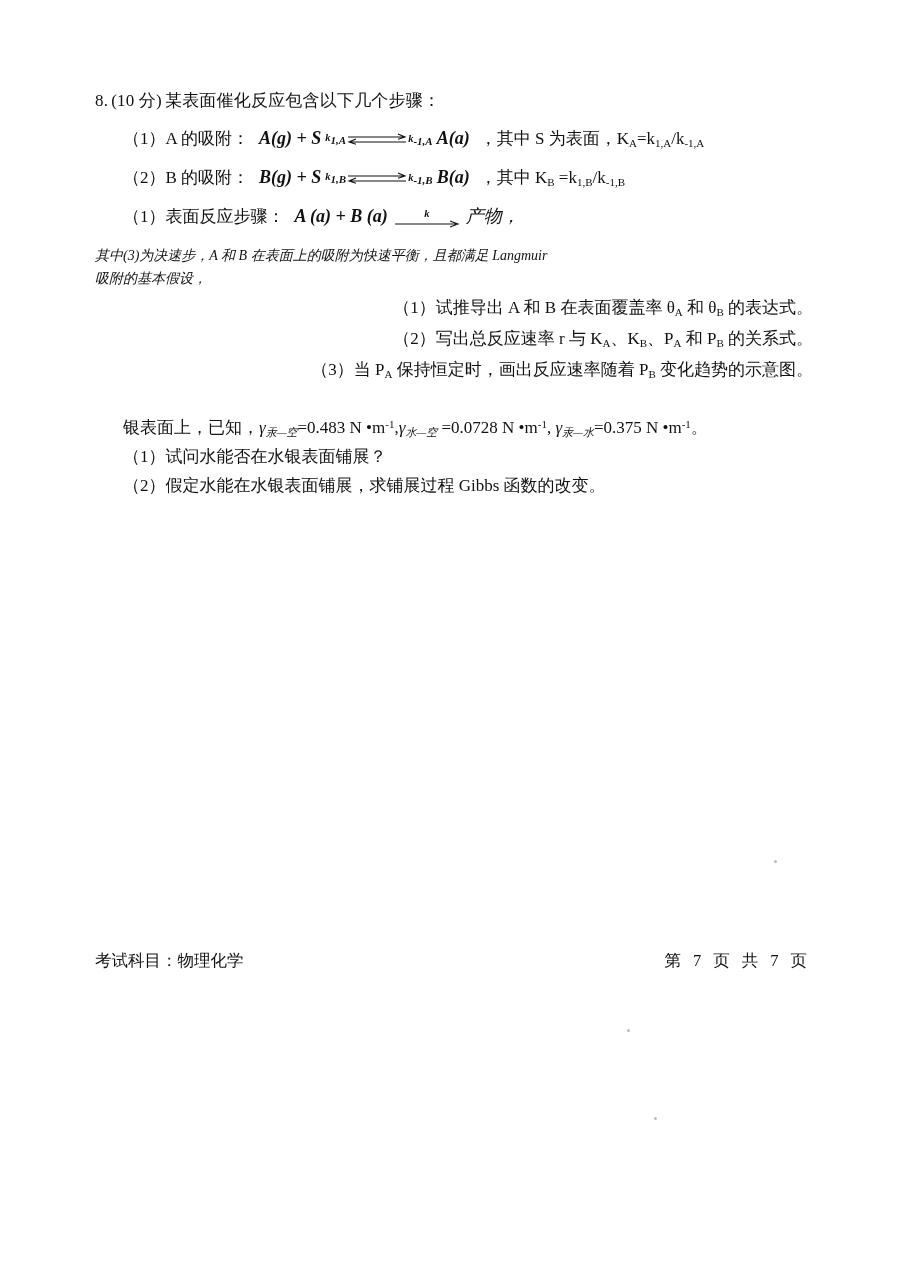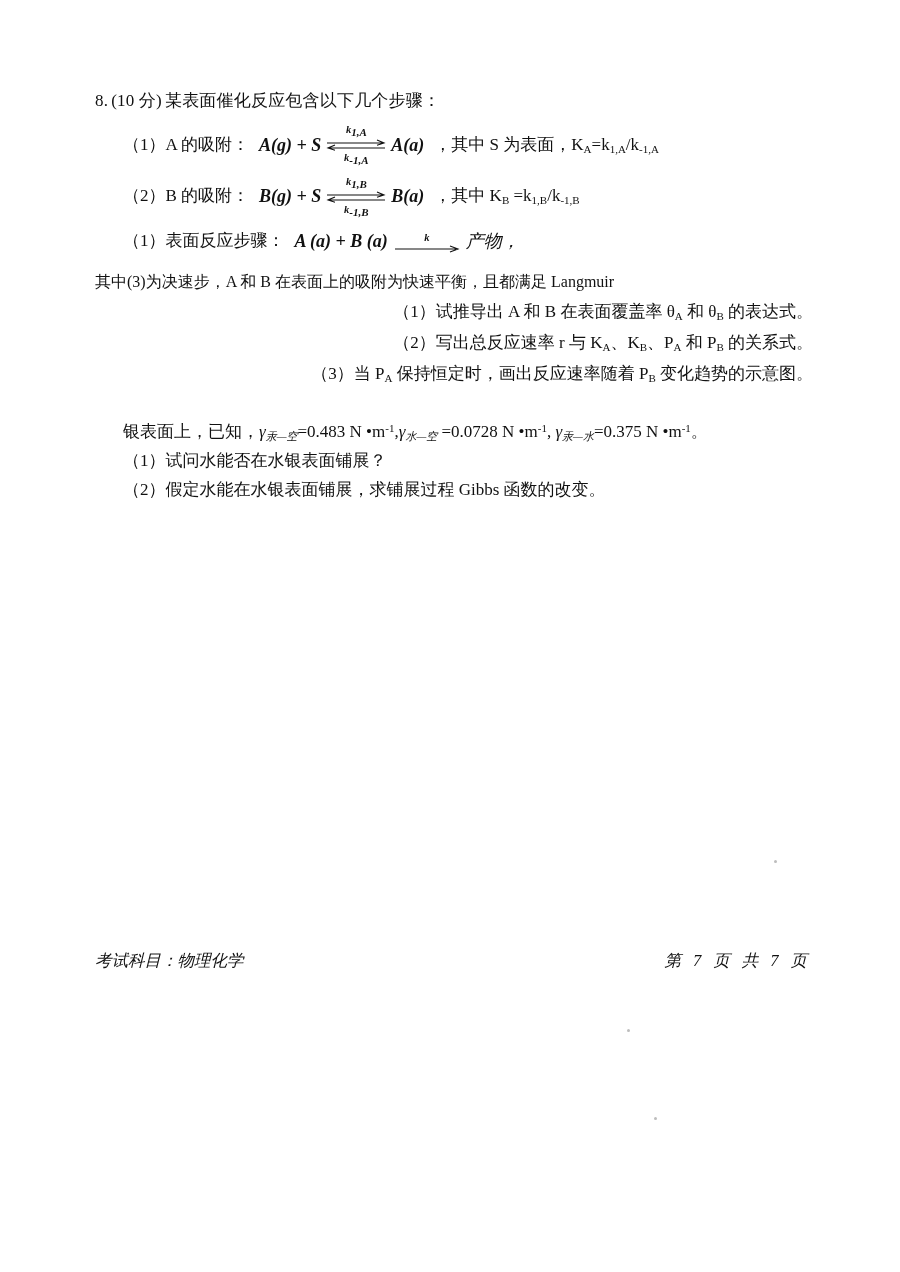--- a/index.html
+++ b/index.html
@@ -63,21 +63,20 @@
     font-style: italic;
     font-weight: bold;
     font-size: 18px;
     white-space: nowrap;
   }
   .eqn .plain {
     font-weight: bold;
   }
   .arrow-pair {
     display: inline-flex;
-    flex-direction: column;
     align-items: center;
     justify-content: center;
     margin: 0 4px;
     position: relative;
     top: 1px;
   }
   .arrow-lab {
     font-size: 10.5px;
     font-style: italic;
     font-weight: bold;
@@ -107,23 +106,24 @@
   }
   sub {
     font-size: 11px;
     vertical-align: -0.28em;
   }
   sup {
     font-size: 11px;
     vertical-align: 0.45em;
   }
   .para {
-    font-size: 16px;
+    font-size: 14px;
     line-height: 1.62;
     margin-top: 14px;
+    font-style: italic;
   }
   .list-line {
     font-size: 17px;
     line-height: 1.62;
     margin-left: 28px;
     margin-top: 3px;
     text-align: right;
   }
   .list-line .lnum {
     display: inline-block;
@@ -140,21 +140,20 @@
   .ital { font-style: italic; }
   .gamma { font-style: italic; font-family: "Liberation Serif", serif; text-align: center; }
   .footer {
     position: absolute;
     left: 95px;
     bottom: 40px;
     width: 718px;
     display: flex;
     justify-content: space-between;
     font-size: 16.5px;
-    font-style: italic;
   }
   .footer .right span { margin: 0 6px; }
   .speck {
     position: absolute;
     background: #bdbdbd;
     border-radius: 50%;
   }
 </style>
 </head>
 <body>
@@ -214,20 +213,21 @@
             <span class="arrow-lab">k</span>
             <svg class="arrow-svg" width="66" height="8" viewBox="0 0 66 8">
               <path d="M1 4 H62 M56 1 L64 4 L56 7" stroke="#111" stroke-width="1.1" fill="none"></path>
             </svg>
           </span>
           <span class="plain" style="font-weight:normal;">产物，</span>
         </span>
       </div>
 
       <div class="para">其中(3)为决速步，A 和 B 在表面上的吸附为快速平衡，且都满足 Langmuir</div>
+      <div class="para" style="margin-top:1px;">吸附的基本假设，</div>
 
       <div class="list-line">
         <span class="lnum">（1）</span><span><span>试推导出 A 和 B 在表面覆盖率 θ</span><sub>A</sub><span> 和 θ</span><sub>B</sub><span> 的表达式。</span></span>
       </div>
 
       <div class="list-line">
         <span class="lnum">（2）</span><span><span>写出总反应速率 r 与 K</span><sub>A</sub><span>、K</span><sub>B</sub><span>、P</span><sub>A</sub><span> 和 P</span><sub>B</sub><span> 的关系式。</span></span>
       </div>
 
       <div class="list-line">

